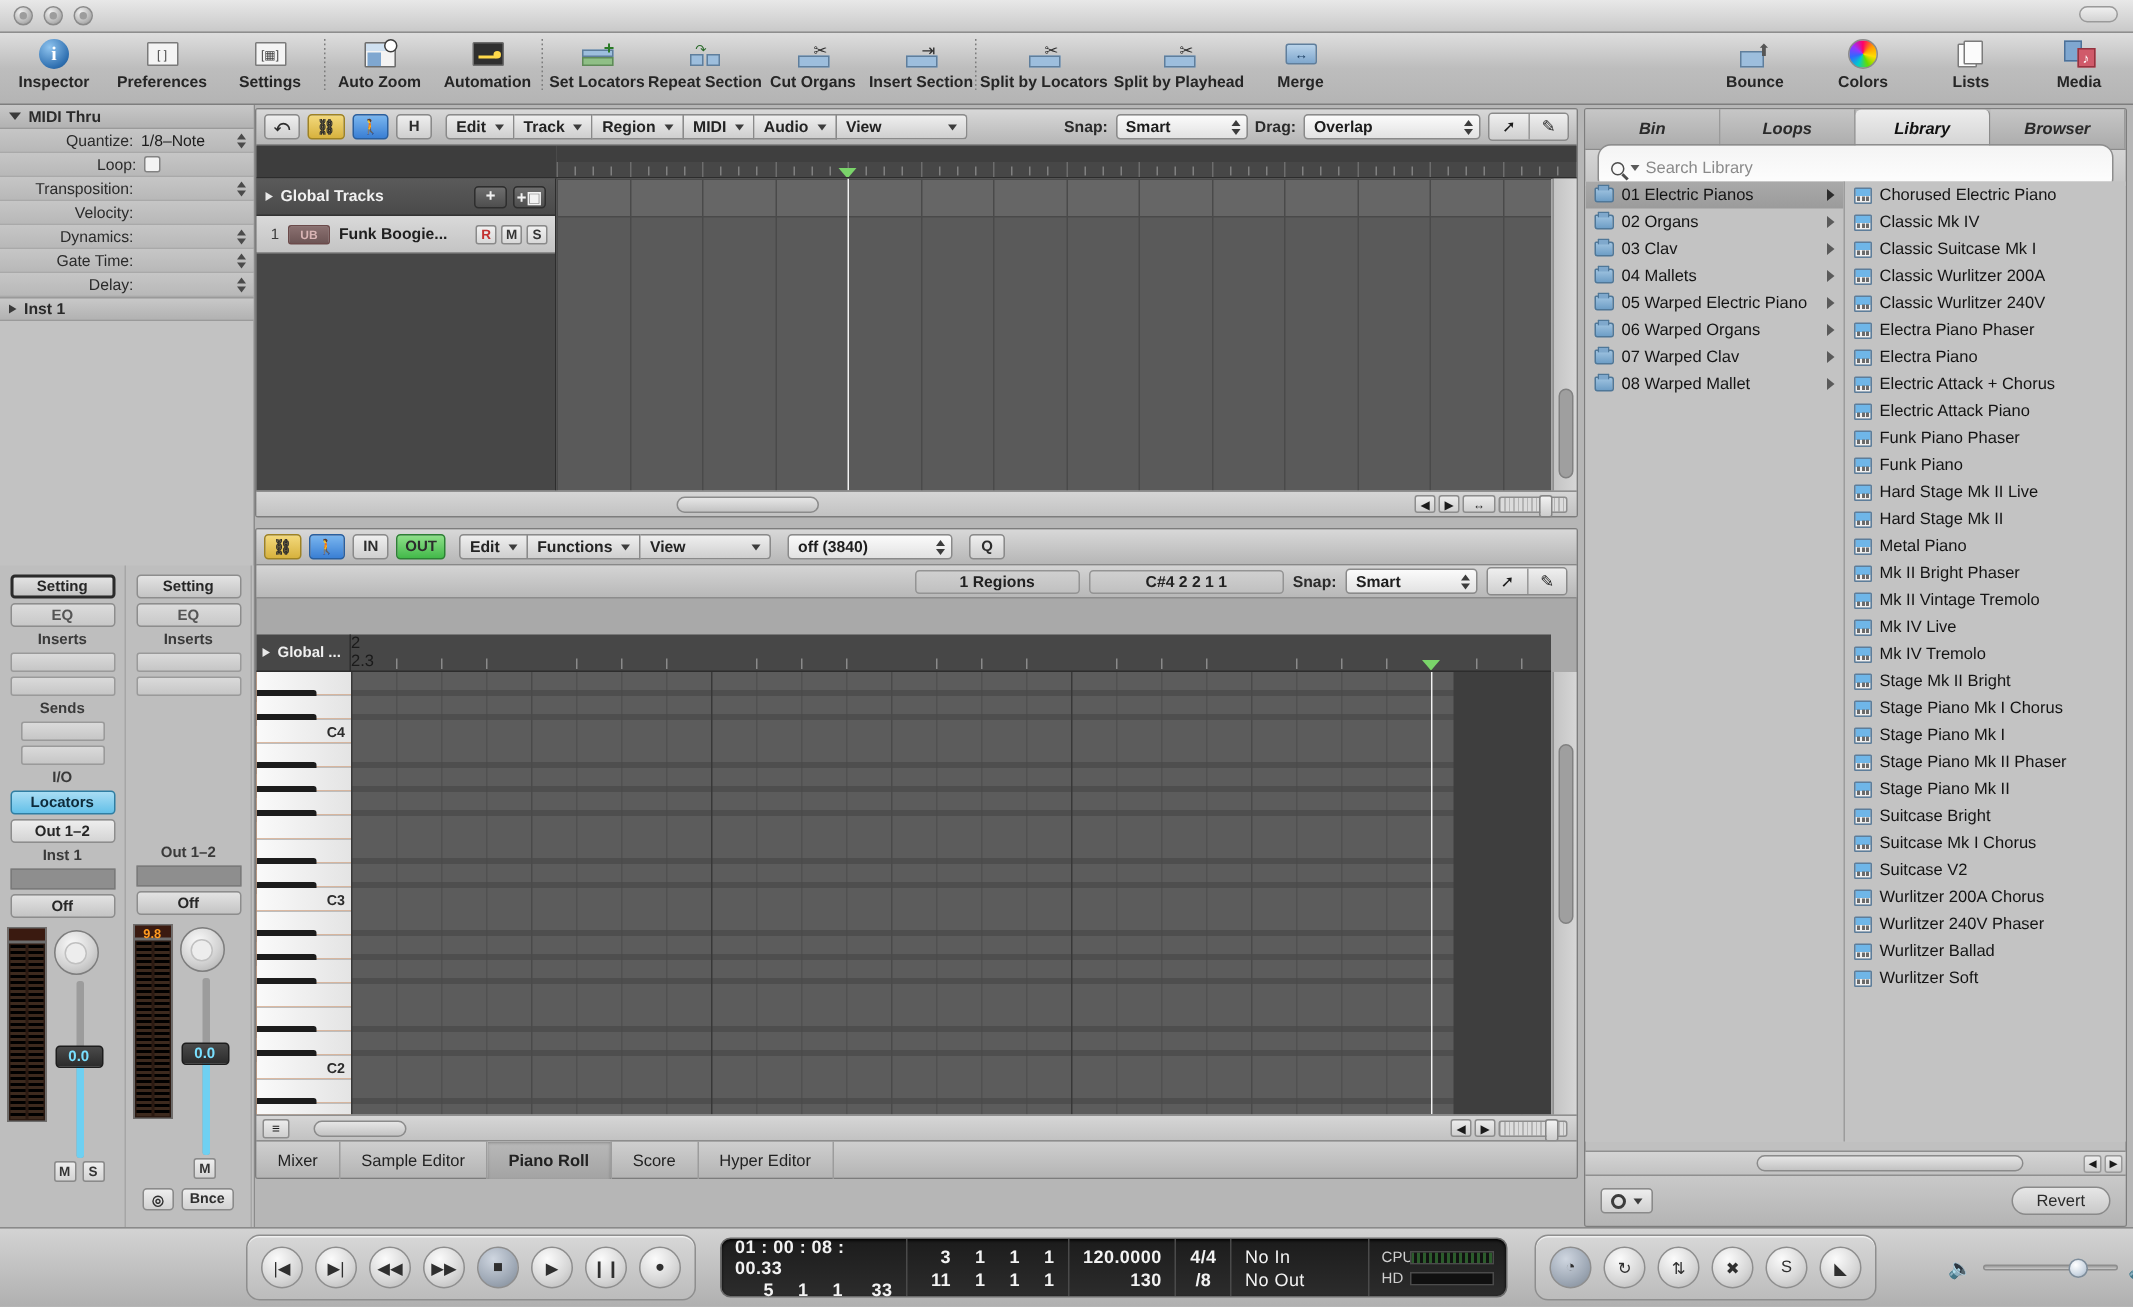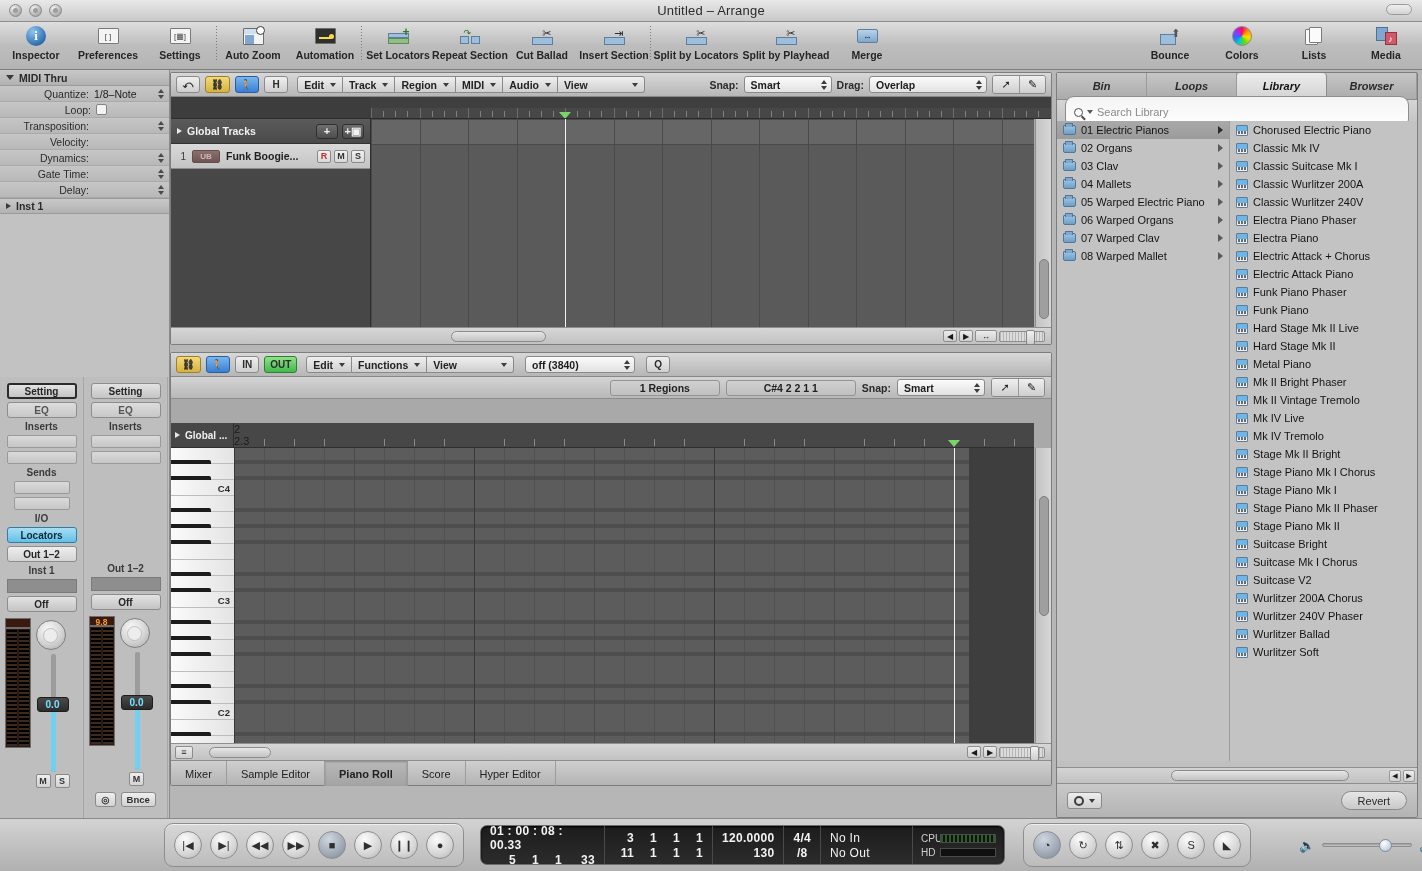--- a/index.html
+++ b/index.html
@@ -354,21 +354,20 @@
       <div class="tl-dot">
           <i></i>
         </div>
       <div class="tl-dot">
           <i></i>
         </div>
       <div class="tl-dot">
           <i></i>
         </div>
     </div>
-    <div class="tl-title">Untitled – Arrange</div>
     <div class="tl-pill"></div>
   </div>
 
   <div class="toolbar">
     <div class="tb-item">
       <div class="tb-ico">
           <div class="ic-info">i</div>
         </div>
       <div class="tb-lab">Inspector</div>
     </div>
@@ -424,21 +423,21 @@
         </div>
       <div class="tb-lab">Repeat Section</div>
     </div>
     <div class="tb-item">
       <div class="tb-ico">
         <div class="ic-cut">
             <div class="bb"></div>
             <div class="sc">✂</div>
           </div>
         </div>
-      <div class="tb-lab">Cut Ballad</div>
+      <div class="tb-lab">Cut Organs</div>
     </div>
     <div class="tb-item">
       <div class="tb-ico">
         <div class="ic-cut">
             <div class="bb"></div>
             <div class="sc">⇥</div>
           </div>
         </div>
       <div class="tb-lab">Insert Section</div>
     </div>

